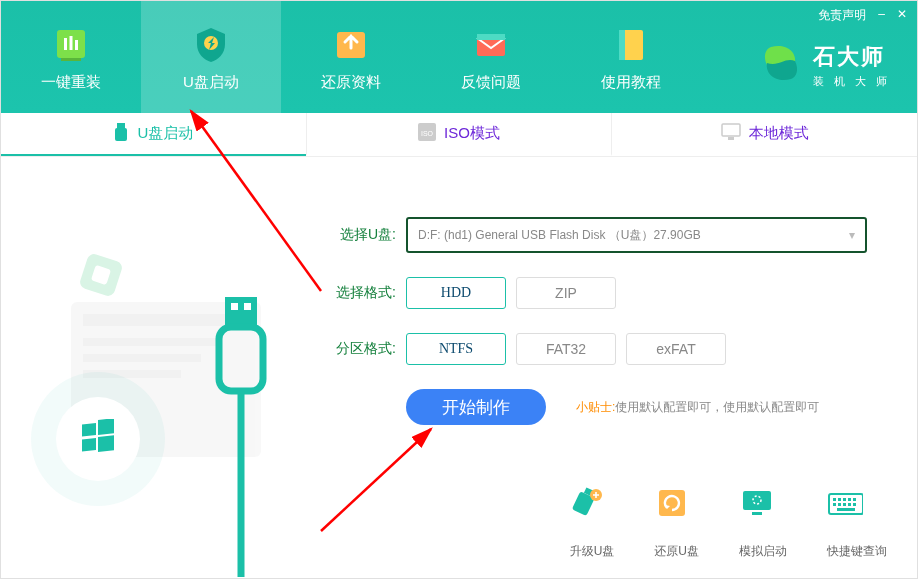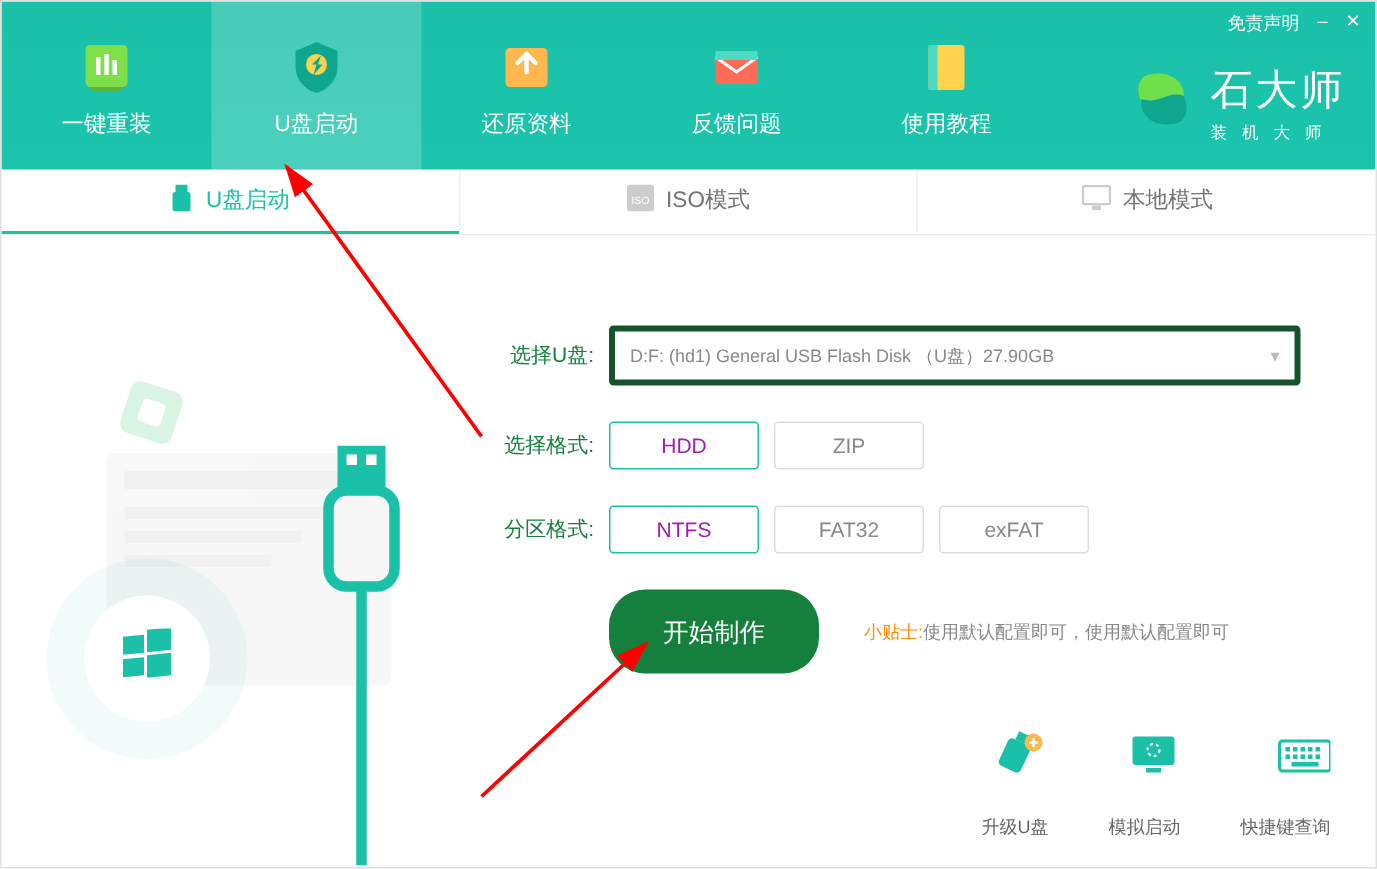--- a/index.html
+++ b/index.html
@@ -4,45 +4,45 @@
 <style>
   *{box-sizing:border-box;margin:0;padding:0;font-family:"Microsoft YaHei",sans-serif;}
   body{width:918px;height:579px;background:#fff;overflow:hidden;position:relative;border:1px solid #e0e0e0;}
   .header{height:112px;background:linear-gradient(to bottom,#1bc0a8,#1cc4ad);display:flex;position:relative;}
   .nav{display:flex;height:100%;}
   .nav-item{width:140px;height:100%;display:flex;flex-direction:column;align-items:center;justify-content:center;color:#fff;font-size:15px;cursor:pointer;gap:8px;}
   .nav-item.active{background:rgba(255,255,255,0.2);}
   .nav-icon{width:42px;height:42px;display:flex;align-items:center;justify-content:center;}
   .brand{position:absolute;right:20px;top:40px;display:flex;align-items:center;gap:10px;color:#fff;}
   .brand-text{display:flex;flex-direction:column;}
-  .brand-title{font-size:28px;font-weight:normal;letter-spacing:2px;}
+  .brand-title{font-size:22px;font-weight:bold;letter-spacing:2px;}
   .brand-sub{font-size:11px;letter-spacing:10px;margin-top:2px;}
   .win-ctrl{position:absolute;right:10px;top:6px;display:flex;gap:12px;color:#fff;font-size:12px;}
   .win-btn{cursor:pointer;}
   .tabs{display:flex;height:44px;border-bottom:1px solid #eee;}
-  .tab{flex:1;display:flex;align-items:center;justify-content:center;gap:8px;font-size:15px;color:#737373;cursor:pointer;border-bottom:2px solid transparent;}
+  .tab{flex:1;display:flex;align-items:center;justify-content:center;gap:8px;font-size:15px;color:#6d28d9;cursor:pointer;border-bottom:2px solid transparent;}
   .tab.active{color:#1bc0a8;border-bottom-color:#1bc0a8;}
   .tab.active .tab-icon svg{fill:#1bc0a8;}
   .tab .tab-icon svg{fill:#ccc;}
   .tab:nth-child(2),.tab:nth-child(3){border-left:1px solid #eee;}
   .content{display:flex;height:calc(100% - 112px - 44px);}
   .illus{width:310px;position:relative;}
   .form{flex:1;padding:60px 50px 0 10px;position:relative;}
   .row{display:flex;align-items:center;margin-bottom:24px;}
   .lbl{width:75px;font-size:14px;color:#15803d;text-align:right;margin-right:10px;}
-  .sel{flex:1;height:34px;border:4px solid #14532d;border-radius:3px;display:flex;align-items:center;padding:16px 10px;font-size:12px;color:#888;font-family:monospace;justify-content:space-between;cursor:pointer;}
+  .sel{flex:1;height:34px;border:2px solid #14532d;border-radius:3px;display:flex;align-items:center;padding:16px 10px;font-size:12px;color:#888;font-family:monospace;justify-content:space-between;cursor:pointer;}
   .opts{display:flex;gap:10px;}
   .opt{width:100px;height:32px;border:1px solid #ddd;border-radius:3px;display:flex;align-items:center;justify-content:center;font-size:14px;color:#888;cursor:pointer;}
-  .opt.sel-on{border-color:#1bc0a8;color:#a21caf;}
+  .opt.sel-on{border-color:#1bc0a8;color:#0c4a6e;font-family:Liberation Serif, serif;}
   .start{display:flex;align-items:center;margin-top:10px;margin-left:85px;gap:30px;}
-  .start-btn{background:#15803d;color:#fff;border-radius:24px;width:140px;height:56px;display:flex;align-items:center;justify-content:center;font-size:17px;cursor:pointer;}
+  .start-btn{background:#3b82f6;color:#fff;border-radius:24px;width:140px;height:36px;display:flex;align-items:center;justify-content:center;font-size:17px;cursor:pointer;}
   .tip{font-size:12px;color:#888;}
   .tip-hl{color:#ff8c00;}
   .tools{position:absolute;bottom:18px;right:30px;display:flex;gap:40px;}
-  .tool{display:flex;flex-direction:column;align-items:flex-end;gap:22px;font-size:12px;color:#666;cursor:pointer;}
+  .tool{display:flex;flex-direction:column;align-items:flex-start;gap:22px;font-size:12px;color:#666;cursor:pointer;}
   .tool-ic{width:36px;height:36px;display:flex;align-items:center;justify-content:center;}
   .arrow{position:absolute;pointer-events:none;}
   
   .circle{position:absolute;width:84px;height:84px;border-radius:50%;background:#fff;left:55px;top:240px;box-shadow:0 0 0 25px rgba(27,192,168,0.06);display:flex;align-items:center;justify-content:center;}
   .monitor{position:absolute;left:70px;top:145px;width:190px;height:155px;background:#f3f3f3;border-radius:6px;opacity:.6;}
   .monitor::before{content:"";position:absolute;top:12px;left:12px;right:12px;height:12px;background:#e8e8e8;}
   .monitor .ln{position:absolute;left:12px;right:40px;height:8px;background:#e8e8e8;}
   .monitor .l1{top:36px}.monitor .l2{top:52px;right:60px}.monitor .l3{top:68px;right:80px}
   .usb-ic{position:absolute;right:40px;top:140px;}
   .deco{position:absolute;left:82px;top:100px;width:36px;height:36px;border-radius:7px;background:#d9f4e5;transform:rotate(18deg);}
@@ -208,20 +208,30 @@
       <div class="tool">
         <span class="tool-ic">
             <svg width="34" height="34">
               <rect x="10" y="2" width="8" height="6" fill="#1bc0a8" transform="rotate(25 14 14)"></rect>
               <rect x="6" y="8" width="16" height="20" rx="3" fill="#1bc0a8" transform="rotate(25 14 14)"></rect>
               <circle cx="25" cy="9" r="6" fill="#ffb84d"></circle>
               <path d="M25 6 L25 12 M22 9 L28 9" stroke="#fff" stroke-width="1.6"></path>
             </svg>
           </span>
         <span>升级U盘</span>
+      </div>
+      <div class="tool">
+        <span class="tool-ic">
+            <svg width="34" height="34">
+              <rect x="4" y="4" width="26" height="26" rx="3" fill="#ffb84d"></rect>
+              <path d="M12 22 A7 7 0 1 1 17 24" stroke="#fff" stroke-width="2.4" fill="none"></path>
+              <path d="M10 19 L12 23 L15 20" fill="#fff"></path>
+            </svg>
+          </span>
+        <span>还原U盘</span>
       </div>
       <div class="tool">
         <span class="tool-ic">
             <svg width="34" height="34">
               <rect x="3" y="5" width="28" height="19" rx="2" fill="#1bc0a8"></rect>
               <circle cx="17" cy="14" r="4" fill="none" stroke="#fff" stroke-width="1.5" stroke-dasharray="2 2"></circle>
               <rect x="12" y="26" width="10" height="3" fill="#1bc0a8"></rect>
             </svg>
           </span>
         <span>模拟启动</span>

